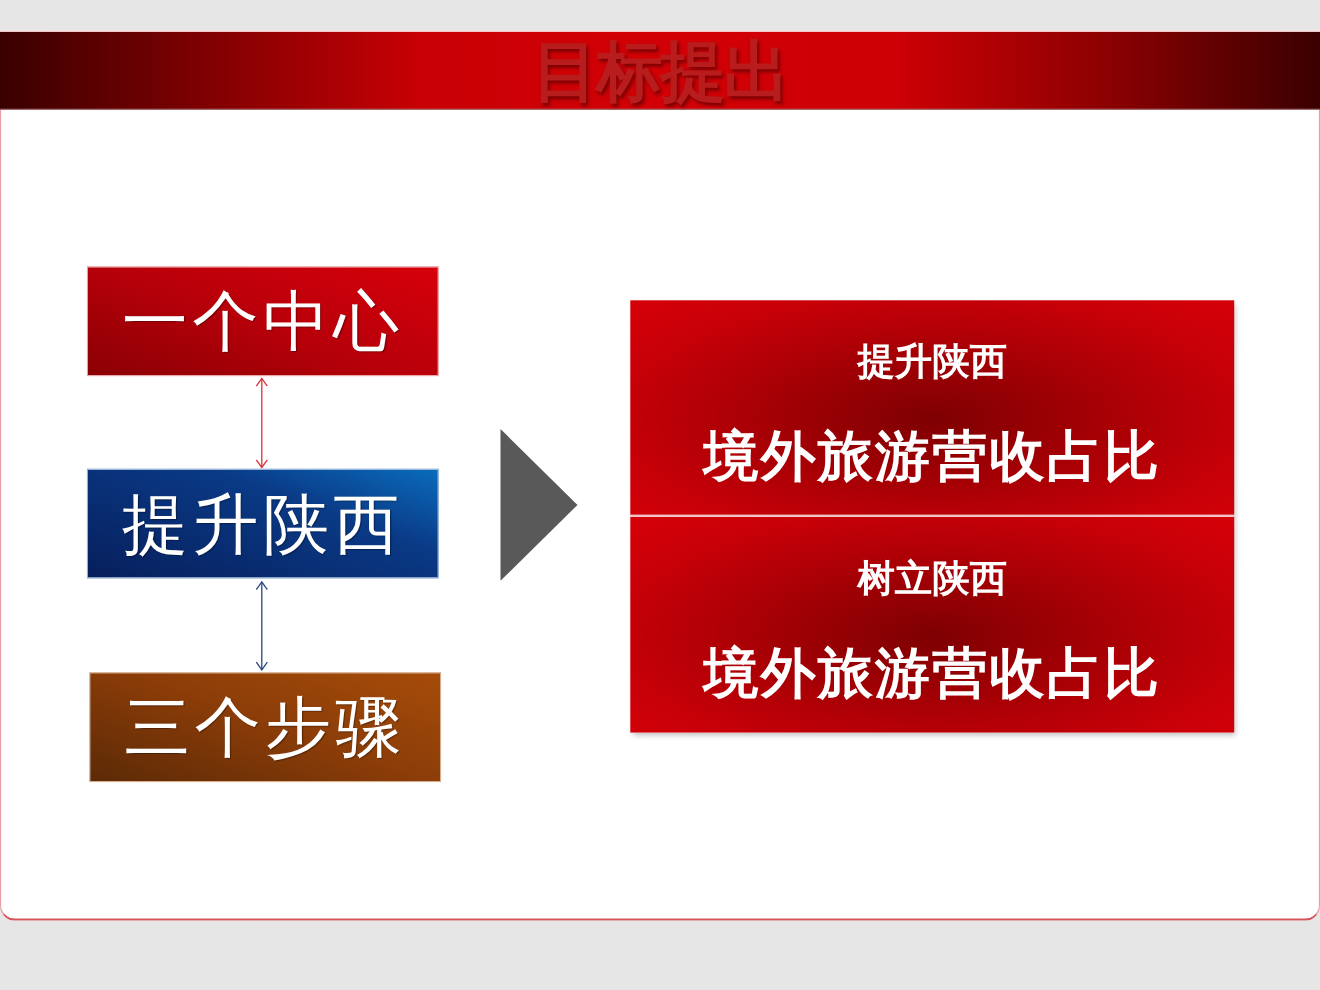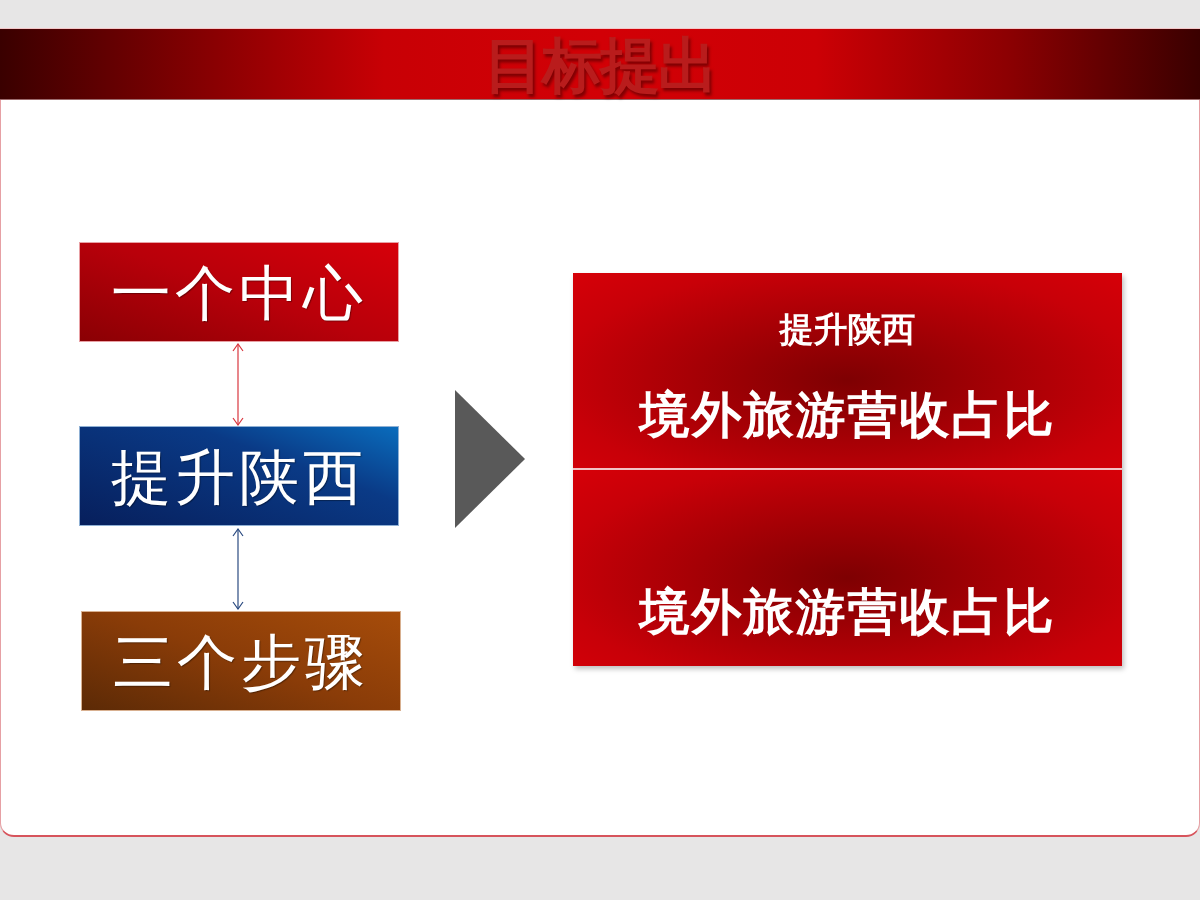--- a/index.html
+++ b/index.html
@@ -97,15 +97,16 @@
 
 <div class="tri"></div>
 
 <div class="rpanel">
   <div class="rbox r1">
     <div class="rsub">提升陕西</div>
     <div class="rmain">境外旅游营收占比</div>
   </div>
   <div class="rdiv"></div>
   <div class="rbox r2">
+    <div class="rsub">树立陕西</div>
     <div class="rmain">境外旅游营收占比</div>
   </div>
 </div>
 
 </body></html>

